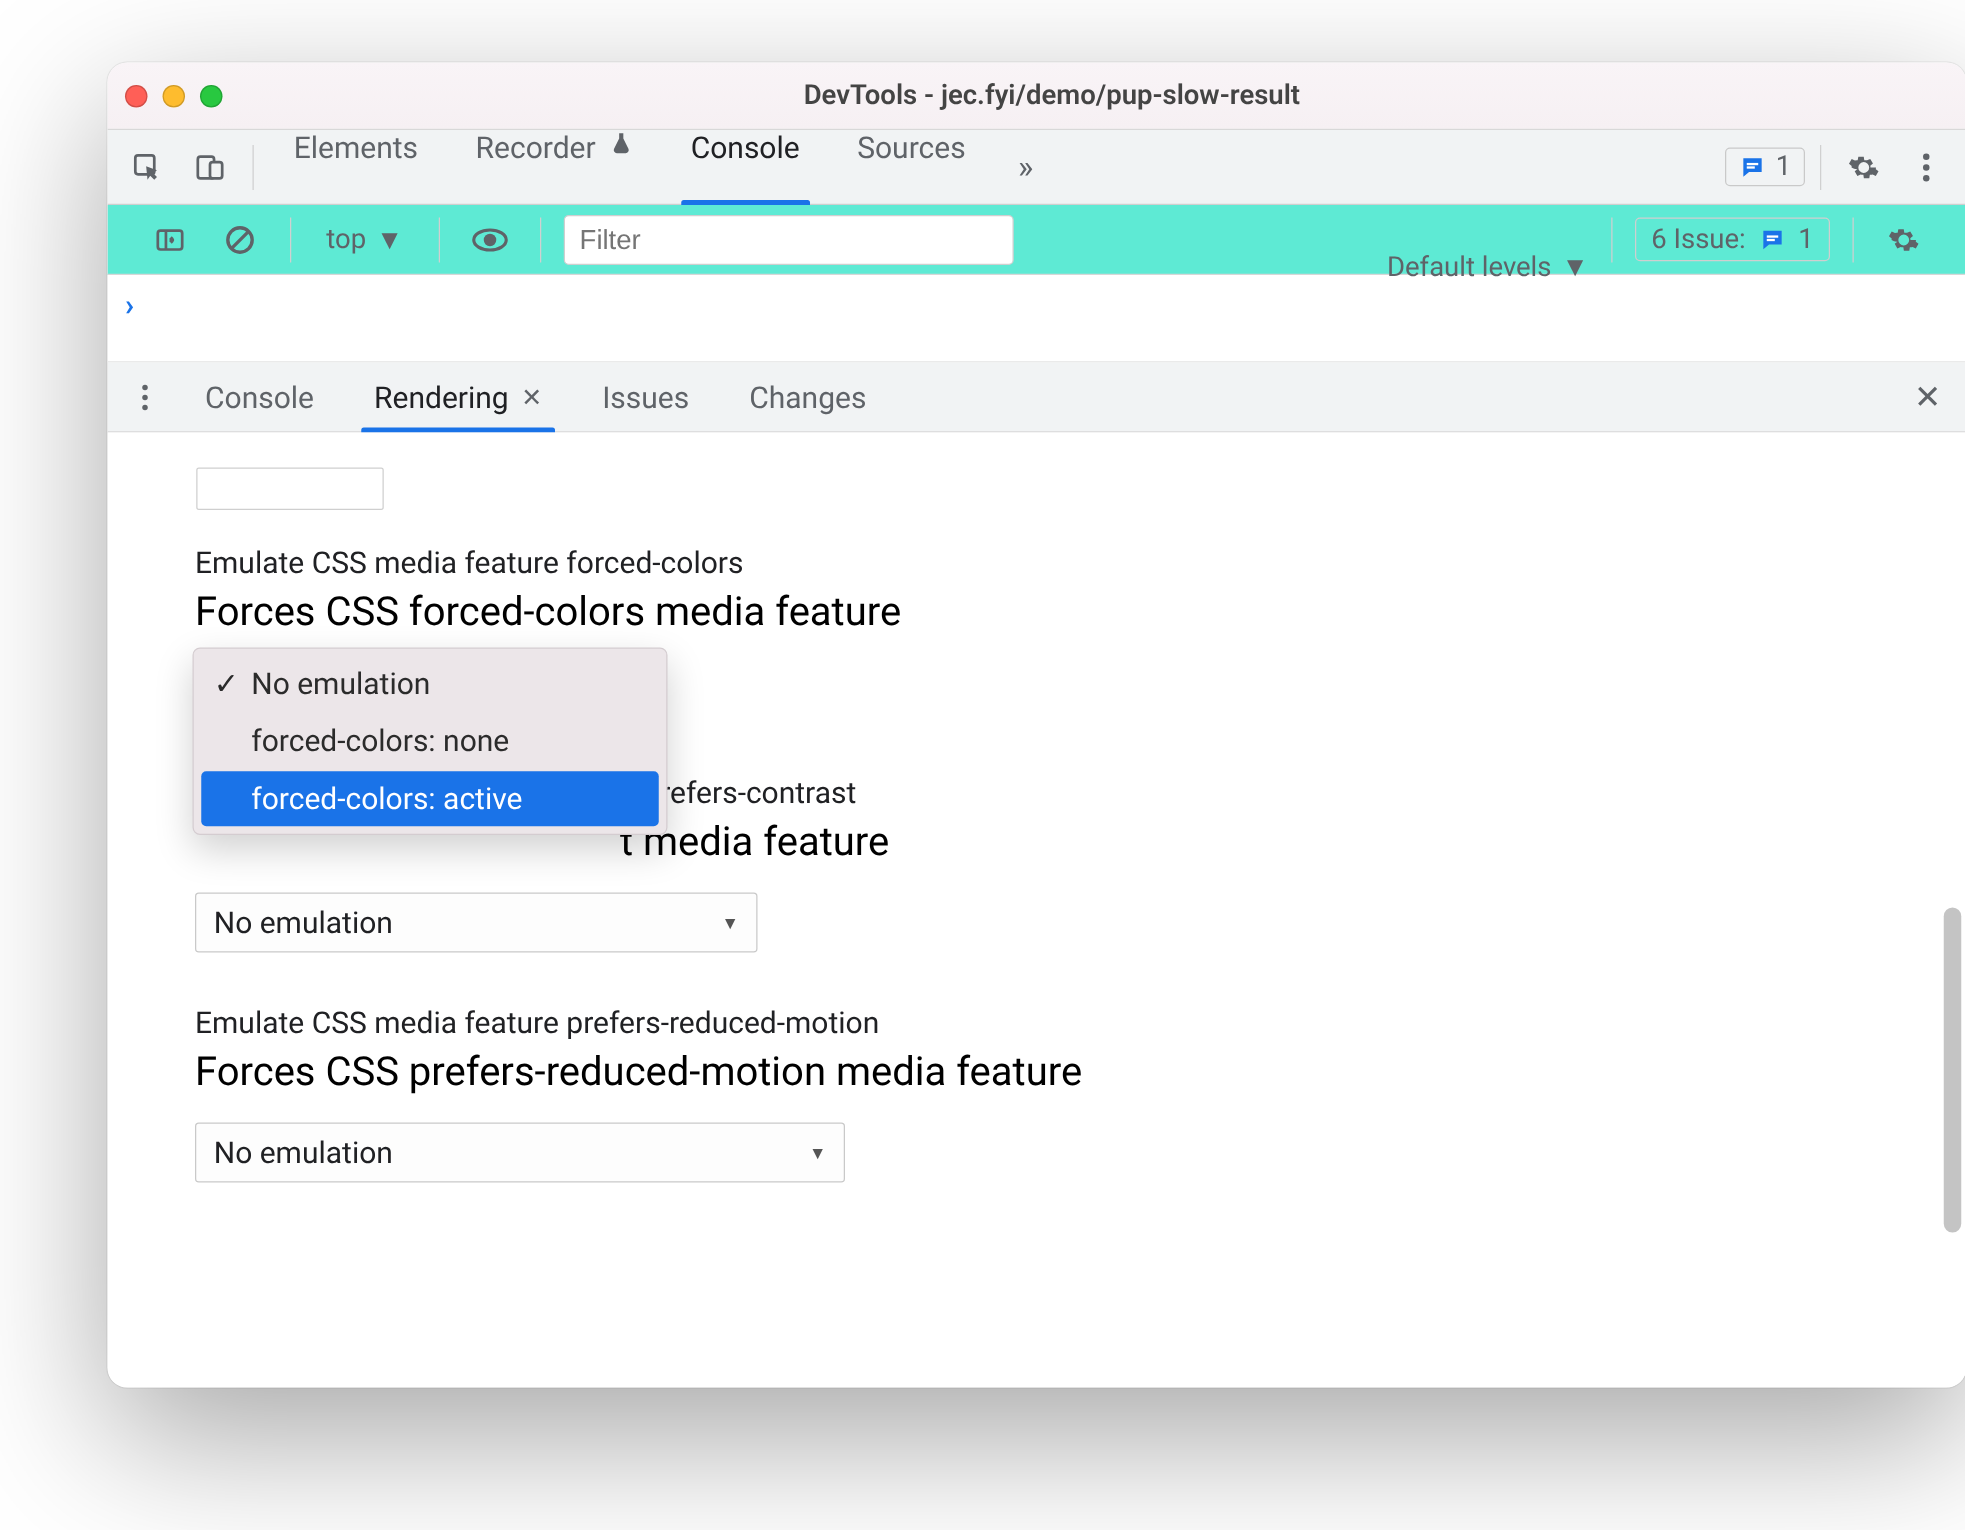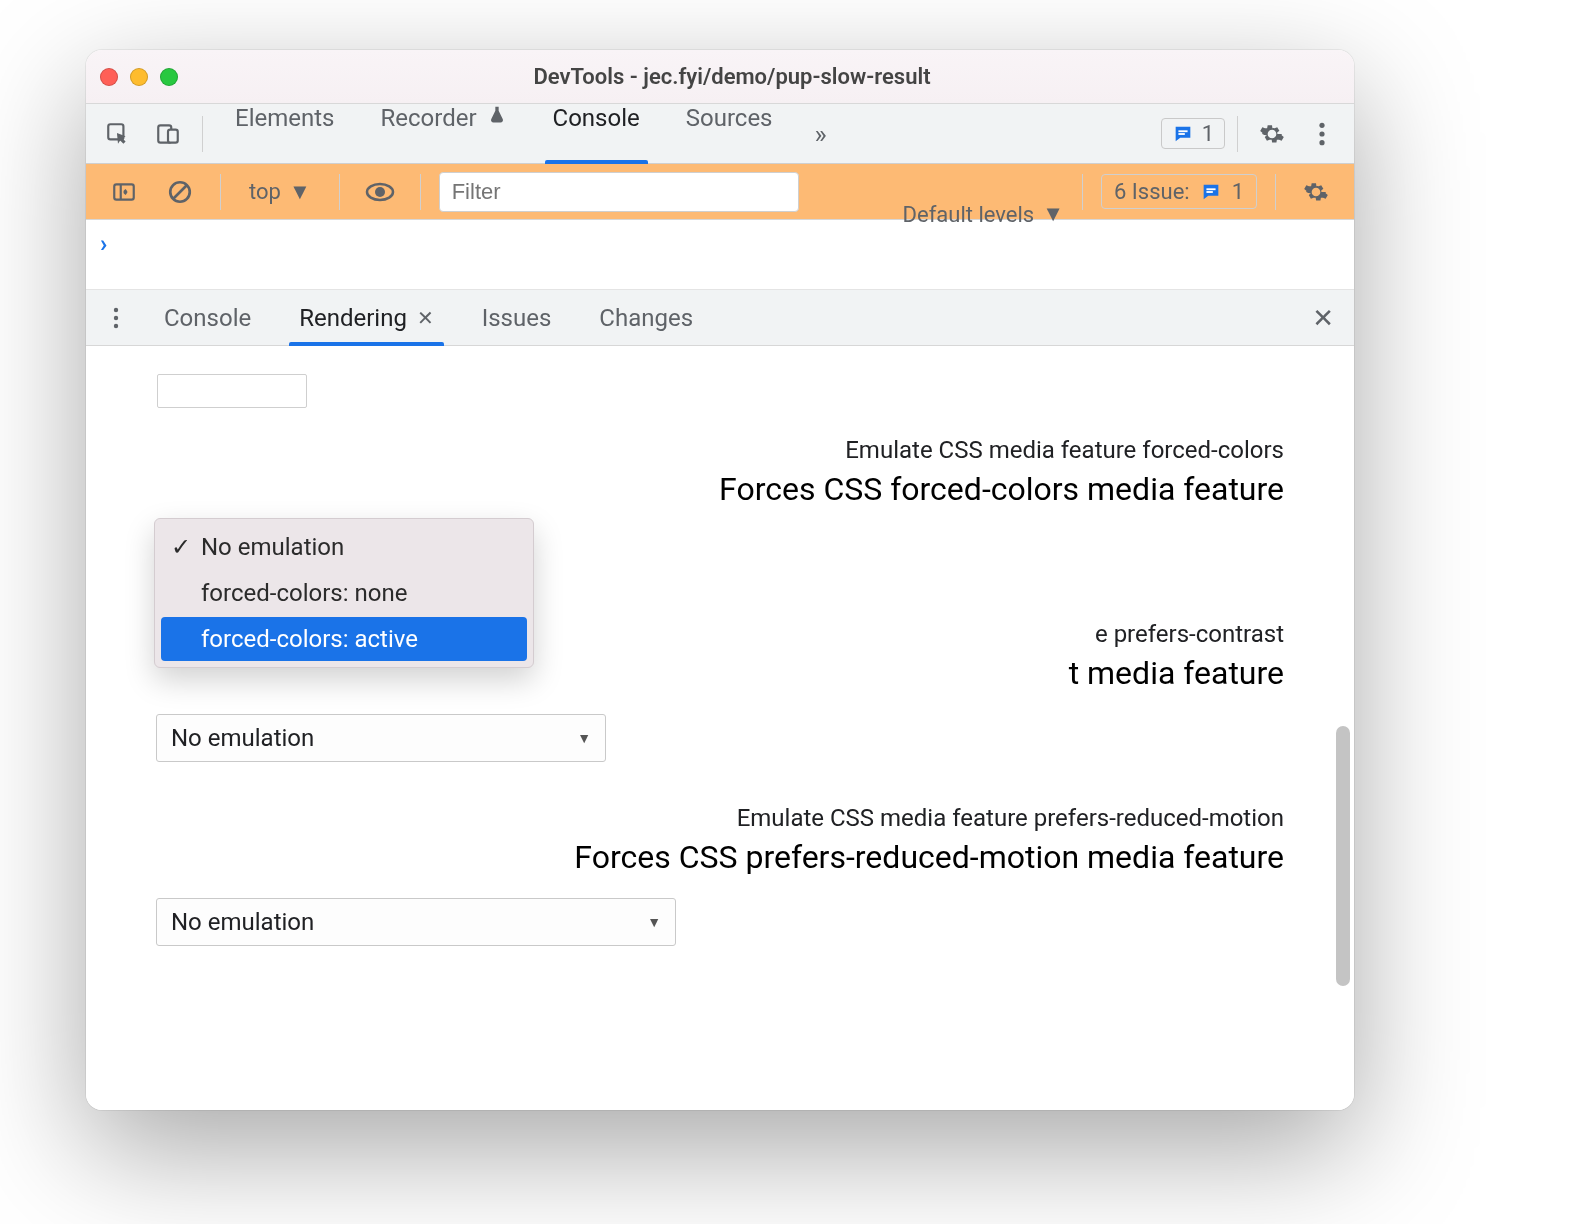--- a/index.html
+++ b/index.html
@@ -1,19 +1,19 @@
 <!DOCTYPE html>
 <html><head>
 <meta charset="utf-8">
 <style>
   * { box-sizing: border-box; margin: 0; padding: 0; }
   html, body { width: 1572px; height: 1224px; font-family: -apple-system, BlinkMacSystemFont, "Segoe UI", Roboto, Helvetica, Arial, sans-serif; background: transparent; }
   .stage { position: relative; width: 1572px; height: 1224px; }
   .window {
-    position: absolute; left: 86px; top: 50px; width: 1268px; height: 1060px;
+    position: absolute; left: 86px; top: 50px; width: 1487px; height: 1060px;
     background: #fff; border-radius: 16px; overflow: hidden;
     box-shadow: 0 40px 120px rgba(0,0,0,.35), 0 0 0 1px rgba(0,0,0,.06);
   }
   
   .titlebar {
     height: 54px; display: flex; align-items: center; padding: 0 14px;
     background: linear-gradient(#f9f4f7, #f6f0f3);
     border-bottom: 1px solid #d8d8d8;
   }
   .traffic { display: flex; gap: 12px; margin-right: 16px; }
@@ -30,22 +30,22 @@
   .iconbtn { width: 44px; height: 44px; display:flex; align-items:center; justify-content:center; border-radius:4px; color:#5f6368; }
   .vdiv { width: 1px; height: 36px; background: #d0d0d0; margin: 0 6px; }
   .tab { padding: 0 20px; height: 60px; display:flex; font-size:24px; color:#5f6368; gap:10px; position:relative; }
   .tab.active { color:#202124; }
   .tab.active::after { content:""; position:absolute; left:12px; right:12px; bottom:0; height:4px; background:#1a73e8; border-radius:2px 2px 0 0; }
   .spacer { flex: 1; }
   .issue-pill { display:flex; align-items:center; gap:8px; border:1px solid #c9c9c9; border-radius:4px; padding:2px 10px; color:#5f6368; font-size:22px; }
   .issue-pill .msgicon { color:#1a73e8; }
   
   .consolebar {
-    height: 56px; background:#fdba74; border-bottom:1px solid #d7d7d7; display:flex; align-items:center;
-    padding: 0 16px; gap: 12px;
+    height: 56px; background:#5eead4; border-bottom:1px solid #d7d7d7; display:flex; align-items:center;
+    padding: 0 28px; gap: 12px;
   }
   .dropdown { display:flex; align-items:center; gap:8px; font-size:22px; color:#5f6368; padding:4px 10px; border-radius:4px; }
   .filter { flex: 0 0 360px; height: 40px; border:1px solid #cfcfcf; background:#fff; border-radius:4px; display:flex; align-items:center; padding:0 12px; color:#808488; font-size:22px; }
   .filter input { border:none; outline:none; width:100%; font-size:22px; color:#333; background:transparent; }
   .levels { display:flex; align-items:center; gap:8px; font-size:22px; color:#5f6368;margin-top:45px; }
   .issuebox { display:flex; align-items:center; gap:10px; border:1px solid #cfcfcf; border-radius:4px; padding:4px 12px; font-size:22px; color:#5f6368; }
   .issuebox .msgicon { color:#1a73e8; }
   
   .prompt { height: 70px; background:#fff; display:flex; align-items:flex-start; padding: 10px 14px; border-bottom:1px solid #e4e4e4; }
   .prompt .chev { color:#1a73e8; font-size:24px; font-weight:700; }
@@ -56,21 +56,21 @@
   }
   .dtab { position:relative; padding:0 22px; height:56px; display:flex; align-items:center; gap:10px; color:#5f6368; font-size:24px; }
   .dtab.active { color:#202124; }
   .dtab.active::after { content:""; position:absolute; left:12px; right:12px; bottom:0; height:4px; background:#1a73e8; border-radius:2px 2px 0 0; }
   .dtab .xclose { font-size:20px; color:#5f6368; }
   .drawerbar .closer { margin-left:auto; padding:0 12px; color:#5f6368; font-size:26px; }
   
   .pane { position: relative; height: calc(100% - 54px - 60px - 56px - 70px - 56px); overflow:hidden; background:#fff; }
   .pane-inner { padding: 28px 70px 40px 70px; }
   .truncated-box { width: 150px; height: 34px; border:1px solid #cfcfcf; border-radius:2px; margin-bottom: 28px; margin-left: 1px; }
-  .section { margin-bottom: 42px; text-align: right; }
+  .section { margin-bottom: 42px; }
   .sec-title { font-size: 24px; color:#202124; margin-bottom: 6px; }
   .sec-desc { font-size: 32px; color:#000000; margin-bottom: 22px; }
   .select {
     width: 370px; height: 48px; border:1px solid #c9c9c9; border-radius:3px;
     display:flex; align-items:center; justify-content:space-between; padding:0 14px; font-size:24px; color:#202124;
     background:#fdfdfd;
   }
   .select.focused { border:2px solid #6fa8ff; background:#f1f0f0; }
   .select .caret { font-size:14px; color:#555; }
   

